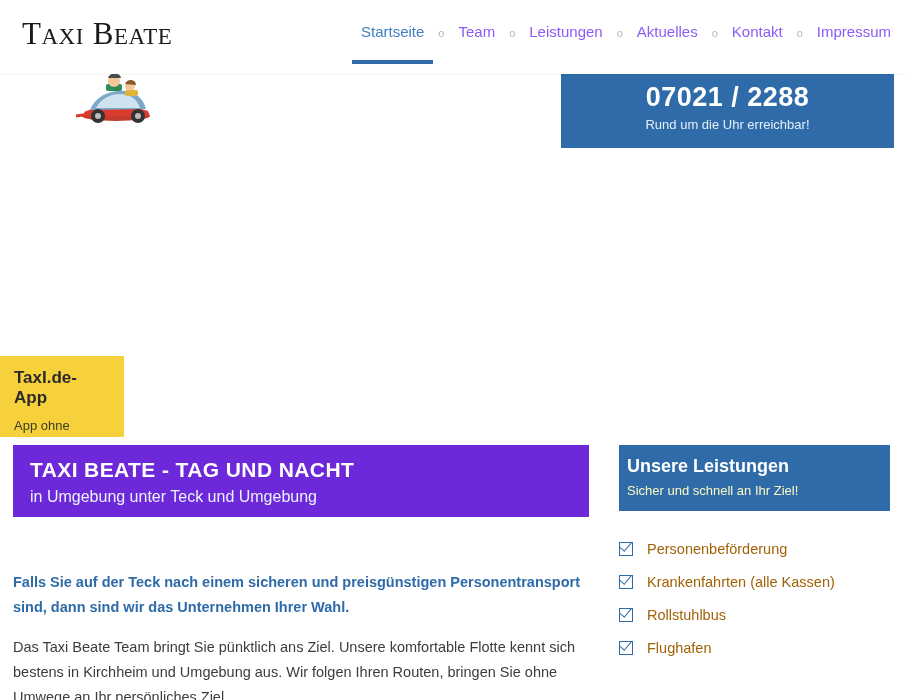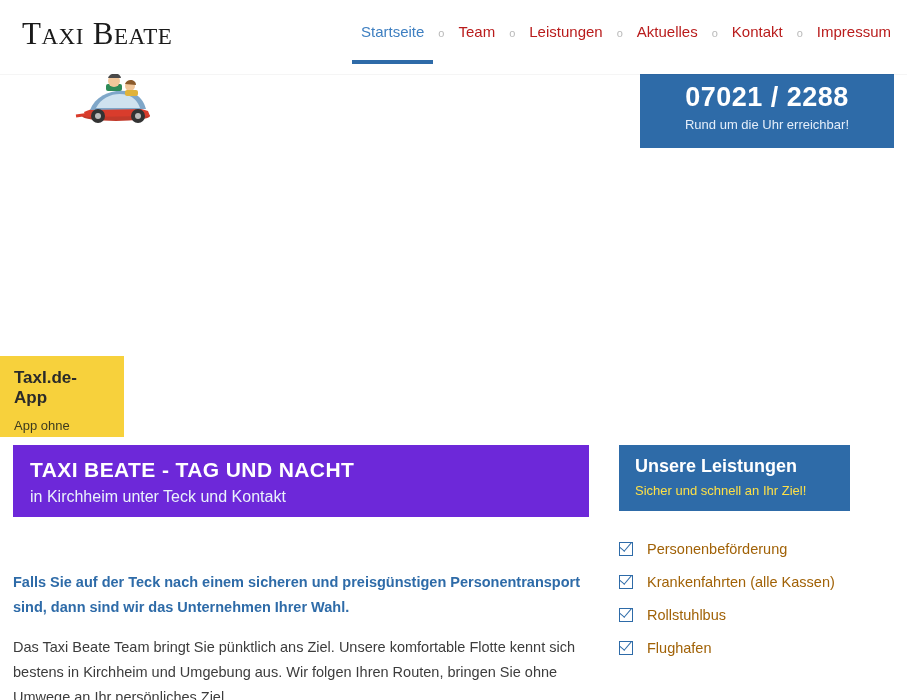--- a/index.html
+++ b/index.html
@@ -42,21 +42,21 @@
     top: 0;
     height: 74px;
     display: flex;
     align-items: flex-start;
     padding-top: 23px;
     justify-content: flex-end;
   }
   .nav-item {
     position: relative;
     font-size: 15px;
-    color: #b91c1c;
+    color: #8b5cf6;
     padding: 0 0 24px 0;
     cursor: pointer;
     white-space: nowrap;
   }
   .nav-item.active { color: #3e7fc1; }
   .nav-item.active::after {
     content: "";
     position: absolute;
     left: -9px; right: -9px;
     bottom: 0;
@@ -85,21 +85,21 @@
     left: 70px;
     top: -10px;
     width: 88px;
     height: 62px;
   }
 
   .phone-box {
     position: absolute;
     right: 13px;
     top: 0px;
-    width: 254px;
+    width: 333px;
     height: 74px;
     background: #2e6ba8;
     color: #ffffff;
     padding: 9px 0 0 0;
     text-align: center;
   }
   .phone-number {
     font-size: 27px;
     font-weight: bold;
     letter-spacing: 0.5px;
@@ -181,35 +181,35 @@
     font-size: 14.5px;
     color: #3c3c3c;
     line-height: 25px;
   }
 
   
   .services-box {
     position: absolute;
     left: 619px;
     top: 8px;
-    width: 231px;
+    width: 271px;
     height: 66px;
     background: #2e6ba8;
     color: #ffffff;
-    padding: 11px 0 0 16px;
+    padding: 11px 0 0 8px;
   }
   .services-box h2 {
     margin: 0;
     font-size: 18px;
     font-weight: bold;
   }
   .services-box .sub {
     font-size: 13px;
     margin-top: 6px;
-    color: #fde047;
+    color: #fef9c3;
   }
   .service-list {
     position: absolute;
     left: 619px;
     top: 95px;
     width: 285px;
     margin: 0;
     padding: 0;
     list-style: none;
   }
@@ -298,21 +298,21 @@
     <div class="t1">TaxI.de-App</div>
     <div class="t2">App ohne</div>
   </div>
 
 </div>
 
 <div class="content">
 
   <div class="title-banner">
     <h1>TAXI BEATE - TAG UND NACHT</h1>
-    <div class="sub">in Kirchheim unter Teck und Kontakt</div>
+    <div class="sub">in Umgebung unter Teck und Umgebung</div>
   </div>
 
   <p class="lead">Falls Sie auf der Teck nach einem sicheren und preisgünstigen Personentransport sind, dann sind wir das Unternehmen Ihrer Wahl.</p>
   <p class="body-text">Das Taxi Beate Team bringt Sie pünktlich ans Ziel. Unsere komfortable Flotte kennt sich bestens in Kirchheim und Umgebung aus. Wir folgen Ihren Routen, bringen Sie ohne Umwege an Ihr persönliches Ziel.</p>
 
   <div class="services-box">
     <h2>Unsere Leistungen</h2>
     <div class="sub">Sicher und schnell an Ihr Ziel!</div>
   </div>
 

